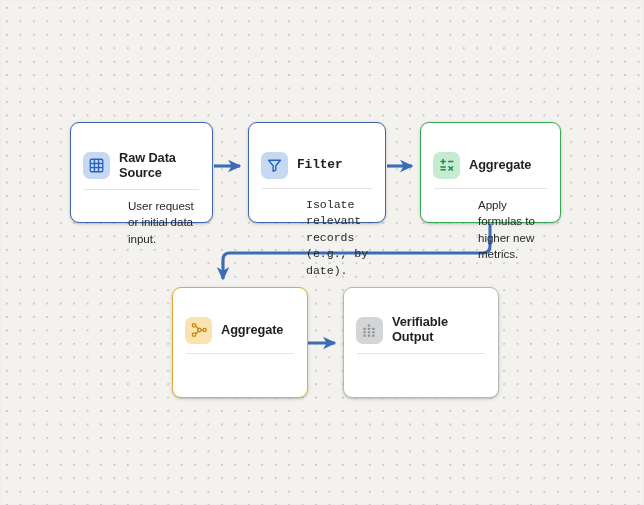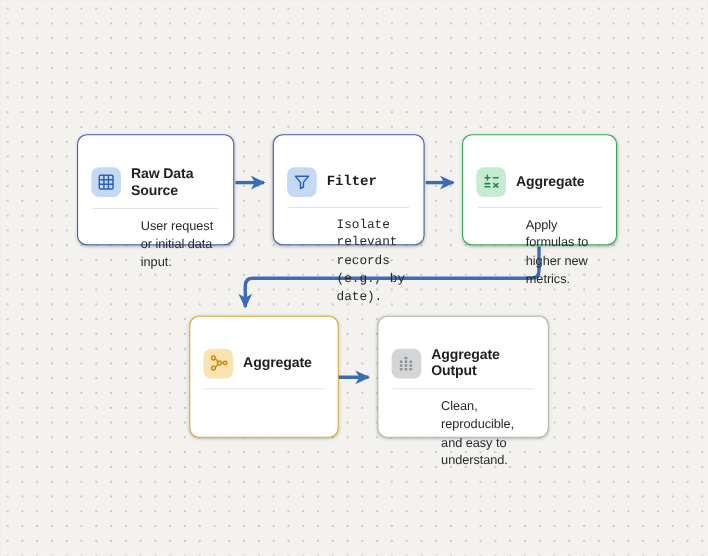--- a/index.html
+++ b/index.html
@@ -202,19 +202,18 @@
           <rect x="3.4" y="17.8" width="3.4" height="3.0" rx="0.5"></rect>
           <rect x="9.6" y="3.4" width="3.4" height="3.0" rx="0.5"></rect>
           <rect x="9.6" y="8.2" width="3.4" height="3.0" rx="0.5"></rect>
           <rect x="9.6" y="13.0" width="3.4" height="3.0" rx="0.5"></rect>
           <rect x="9.6" y="17.8" width="3.4" height="3.0" rx="0.5"></rect>
           <rect x="15.8" y="8.2" width="3.4" height="3.0" rx="0.5"></rect>
           <rect x="15.8" y="13.0" width="3.4" height="3.0" rx="0.5"></rect>
           <rect x="15.8" y="17.8" width="3.4" height="3.0" rx="0.5"></rect>
         </svg>
       </span>
-      <span class="node-title">Aggregate Output</span>
-    </div>
-    <div class="node-sep"></div>
-    <div class="node-desc">Clean, reproducible, and easy to understand.</div>
+      <span class="node-title">Verifiable Output</span>
+    </div>
+    <div class="node-sep"></div>
   </div>
 
 </div>
 
 </body></html>

